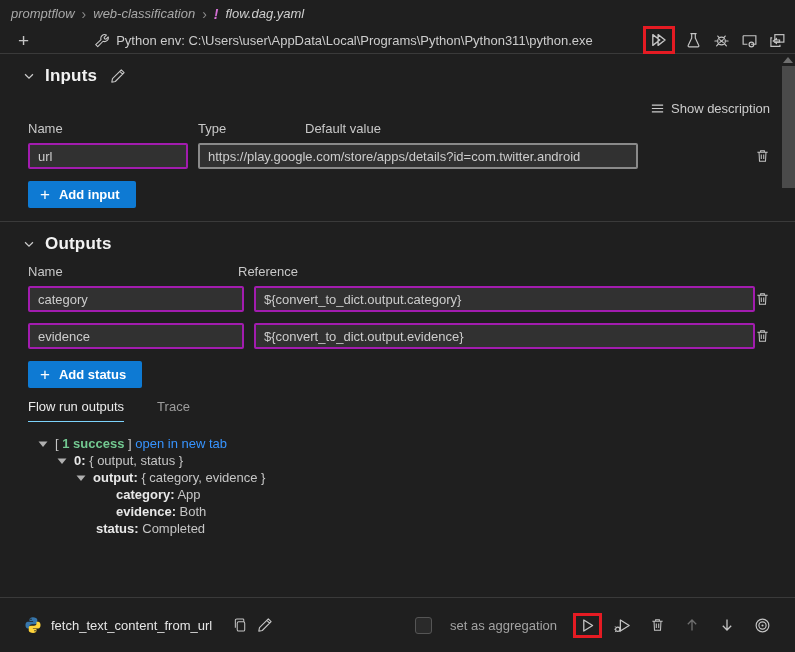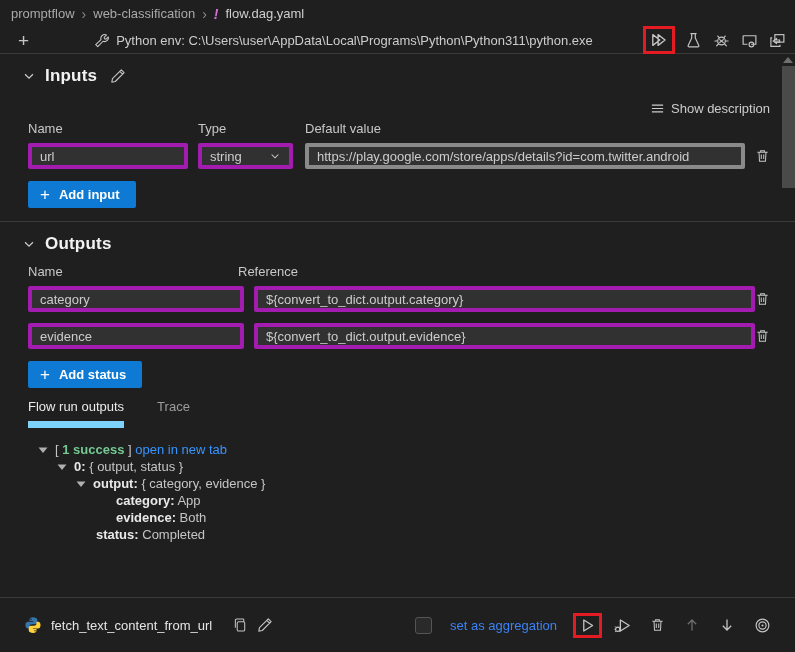--- a/index.html
+++ b/index.html
@@ -6,21 +6,21 @@
   html,body { background:#111; }
   body { font-family: "Liberation Sans", sans-serif; }
   .app {
     position: relative; width: 795px; height: 652px;
     background: #1f1f1f; color: #cccccc; font-size: 13px; overflow: hidden;
   }
   svg { display:block; }
 
   
   .breadcrumb-bar { height:27px; display:flex; align-items:center; padding-left:11px; gap:7px; }
-  .crumb { color:#a9a9a9; cursor:pointer; }
+  .crumb { color:#a9a9a9; cursor:pointer;font-style:italic; }
   .crumb.file { color:#cfcfcf; }
   .sep { color:#8a8a8a; font-size:14px; }
   .yaml-glyph { color:#d670d6; font-weight:bold; font-size:14px; font-style:italic; }
 
   
   .toolbar { height:27px; display:flex; align-items:center; padding:0 8px 0 18px; border-bottom:1px solid #3a3a3a; }
   .tb-plus { font-size:19px; color:#c5c5c5; width:26px; cursor:pointer; line-height:1; }
   .env { flex:1; display:flex; align-items:center; justify-content:center; gap:7px; color:#cccccc; cursor:pointer; white-space:nowrap; overflow:hidden; }
   .tb-right { display:flex; align-items:center; gap:9px; color:#c5c5c5; }
   .tb-right .ico { cursor:pointer; padding:1px; }
@@ -41,21 +41,21 @@
   .show-desc { margin-top:15px; display:flex; justify-content:flex-end; align-items:center; gap:6px; color:#cccccc; cursor:pointer; }
 
   .thead { margin-top:5px; color:#c8c8c8; }
   .thead.out { margin-top:10px; }
   .cell-name-in { width:170px; }
   .cell-type { width:107px; }
   .cell-name-out { width:210px; }
 
   .fields { margin-top:7px; }
   .tfield {
-    height:26px; background:#313131; border:4px solid #a21caf; border-radius:2px;
+    height:26px; background:#313131; border:2px solid #a21caf; border-radius:2px;
     color:#cccccc; padding:0 8px; display:flex; align-items:center; white-space:nowrap; overflow:hidden;
   }
   .f-name-in { width:160px; margin-right:10px; }
   .f-type { width:95px; margin-right:12px; justify-content:space-between; cursor:pointer; }
   .f-default { width:440px; border-color:#8a8a8a; }
   .f-name-out { width:216px; margin-right:10px; }
   .f-ref { flex:1; max-width:507px; }
   .trash { margin-left:auto; color:#c5c5c5; cursor:pointer; }
 
   .btn-blue {
@@ -63,42 +63,42 @@
     background:#0e7ad3; color:#ffffff; border:none; border-radius:2px;
     padding:0 16px 0 12px; font-size:13px; font-weight:bold; cursor:pointer;
   }
   .btn-blue .plus { font-size:17px; font-weight:normal; }
 
   .hr { height:1px; background:#3a3a3a; margin:13px -25px 0 -28px; }
 
   
   .tabs { margin-top:11px; display:flex; gap:33px; }
   .tab { padding-bottom:7px; color:#9d9d9d; cursor:pointer; }
-  .tab.active { color:#eaeaea; border-bottom:7px solid #7dd3fc; }
+  .tab.active { color:#eaeaea; border-bottom:1px solid #7dd3fc; }
 
   
   .tree { margin-top:13px; line-height:17px; }
   .tline { display:flex; align-items:center; white-space:pre; }
   .tchev { color:#b0b0b0; margin-right:7px; flex:none; }
   .tkey { font-weight:bold; color:#e8e8e8; }
   .tval { color:#c5c5c5; }
   .green { color:#73c991; font-weight:bold; }
   .link { color:#3794ff; cursor:pointer; }
   .ind1 { padding-left:10px; } .ind2 { padding-left:29px; } .ind3 { padding-left:48px; }
   .ind4 { padding-left:88px; } .ind3t { padding-left:68px; }
 
   
   .node-bar {
     position:absolute; left:0; right:0; bottom:0; height:55px;
     border-top:1px solid #3a3a3a; display:flex; align-items:center; padding:0 24px; background:#1f1f1f;
   }
   .node-name { color:#e6e6e6; margin:0 12px 0 9px; }
   .node-ico { color:#c5c5c5; cursor:pointer; margin-left:9px; }
   .node-right { margin-left:auto; display:flex; align-items:center; gap:10px; }
-  .agg-label { margin:0 6px 0 8px; color:#3b82f6; }
+  .agg-label { margin:0 6px 0 8px; color:#a3a3a3; }
   .dim { color:#6f6f6f; }
 
   
   .scrollbar { position:absolute; top:56px; right:0; width:14px; height:540px; }
   .scroll-arrow { width:0; height:0; margin:1px auto 3px; border-left:5px solid transparent; border-right:5px solid transparent; border-bottom:6px solid #6f6f6f; }
   .scroll-thumb { width:13px; height:122px; background:#4a4a4a; margin-left:1px; cursor:pointer; }
 </style>
 </head>
 <body>
 
@@ -187,26 +187,20 @@
     </div>
 
     <div class="row thead">
       <span class="cell-name-in">Name</span>
       <span class="cell-type">Type</span>
       <span>Default value</span>
     </div>
 
     <div class="row fields">
       <span class="tfield f-name-in">url</span>
-      <span class="tfield f-type">
-        <span>string</span>
-        <svg width="12" height="12" viewBox="0 0 16 16">
-            <path d="M3.5 6l4.5 4.5L12.5 6" fill="none" stroke="currentColor" stroke-width="1.4"></path>
-          </svg>
-      </span>
       <span class="tfield f-default">https://play.google.com/store/apps/details?id=com.twitter.android</span>
       <span class="trash">
         <svg width="15" height="16" viewBox="0 0 16 16">
             <path d="M2.5 4h11 M6 4V2.3h4V4 M4.3 4l.5 9.5h6.4L11.7 4 M6.7 6.3v5 M9.3 6.3v5" fill="none" stroke="currentColor" stroke-width="1.1"></path>
           </svg>
       </span>
     </div>
 
     <button class="btn-blue">
       <span class="plus">+</span>

